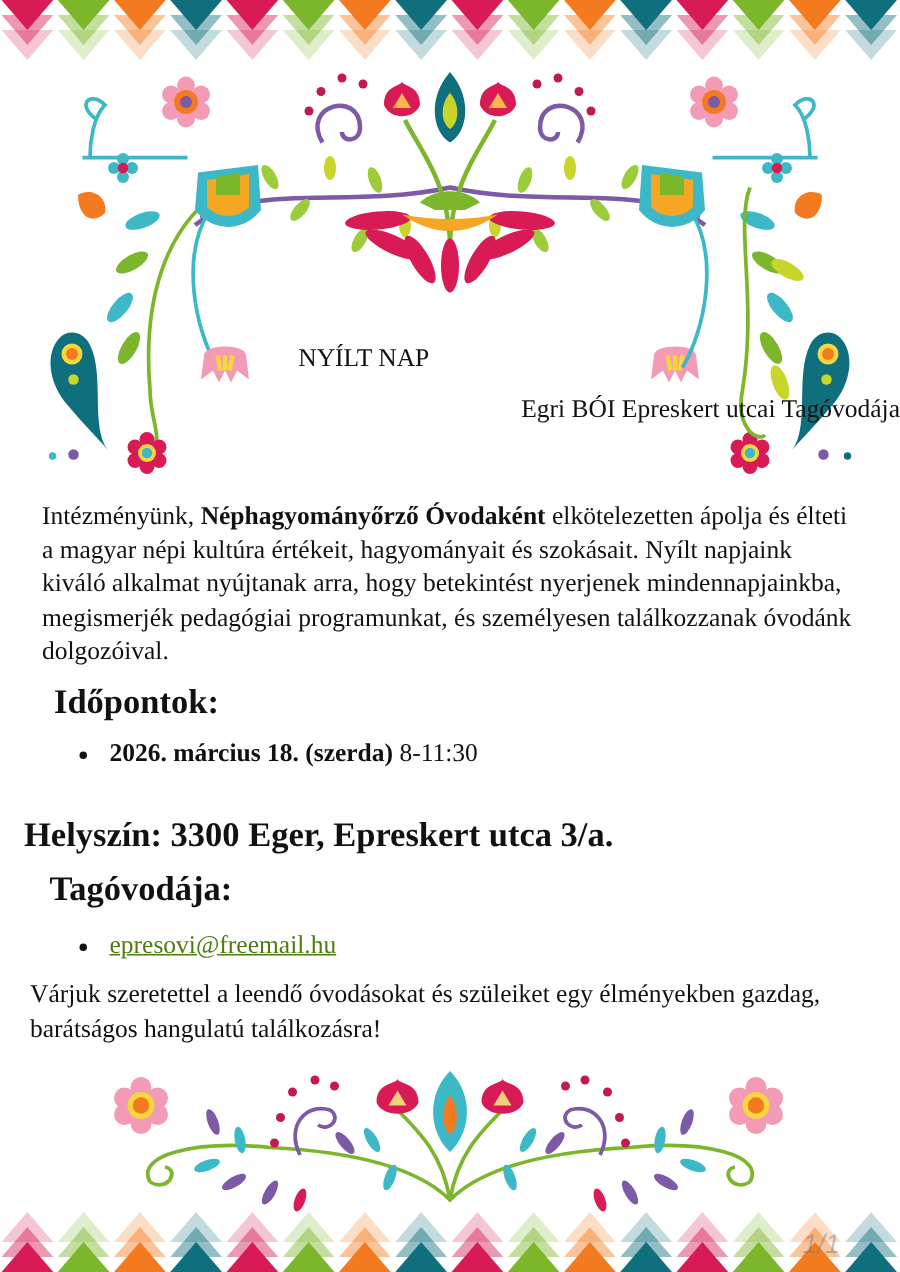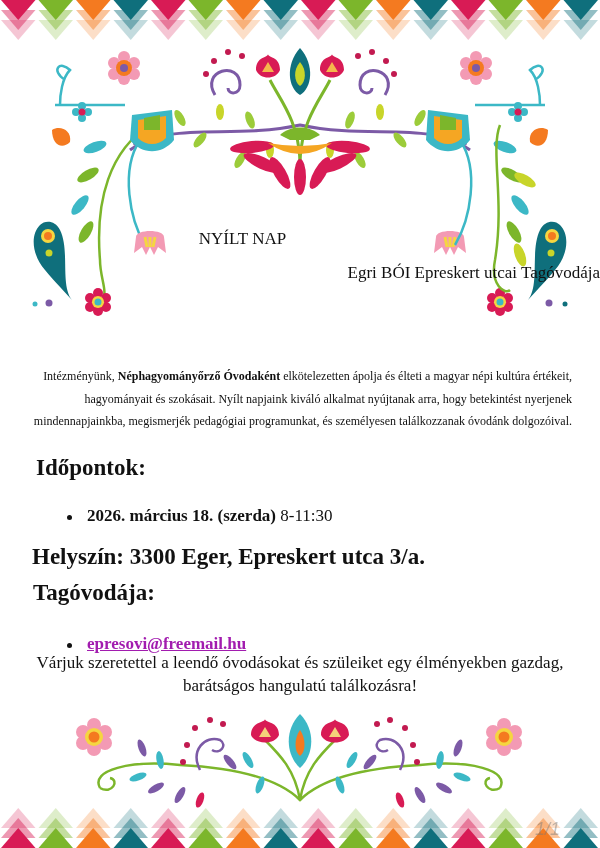--- a/index.html
+++ b/index.html
@@ -16,39 +16,39 @@
     .title {
       position: absolute; left: 0; width: 485px; top: 229px;
       text-align: center; font-size: 17px;
     }
     .subtitle {
       position: absolute; left: 0; width: 600px; top: 263px;
       text-align: right; font-size: 17px;
     }
     .intro {
       position: absolute; left: 28px; width: 544px; top: 333px;
-      text-align: right; font-size: 12px; line-height: 22.5px; margin-top: 32px;
+      text-align: left; font-size: 17px; line-height: 22.5px;
     }
     .intro b { font-weight: bold; }
     .label {
       position: absolute; font-size: 23px; font-weight: bold;
     }
     ul.list {
-      position: absolute; margin: 17px; padding: 0; list-style: none;
+      position: absolute; margin: 3px; padding: 0; list-style: none;
       font-size: 17px; line-height: 22px;
     }
     ul.list li { position: relative; padding-left: 26px; }
     ul.list li::before {
       content: ""; position: absolute; left: 6px; top: 10px;
       width: 5px; height: 5px; border-radius: 50%; background: #111;
     }
-    .email { color: #a21caf; text-decoration: underline; font-weight: bold; }
+    .email { color: #4d7c0f; text-decoration: underline; font-weight: normal; }
     .closing {
       position: absolute; left: 20px; width: 560px; top: 651px;
-      text-align: center; font-size: 17px; line-height: 23px;
+      font-size: 17px; line-height: 23px;
     }
     .pagenum {
       position: absolute; right: 40px; bottom: 8px;
       font-family: "Liberation Sans", sans-serif; font-size: 18px;
       color: rgba(120,120,120,0.45);
       font-style: italic;
     }
   </style>
 </head>
 <body>
@@ -304,21 +304,21 @@
 <div class="title">NYÍLT NAP</div>
 <div class="subtitle">Egri BÓI Epreskert utcai Tagóvodája</div>
 
 <div class="intro"><span>Intézményünk, </span><b>Néphagyományőrző Óvodaként</b><span> elkötelezetten ápolja és élteti a magyar népi kultúra értékeit, hagyományait és szokásait. Nyílt napjaink kiváló alkalmat nyújtanak arra, hogy betekintést nyerjenek mindennapjainkba, megismerjék pedagógiai programunkat, és személyesen találkozzanak óvodánk dolgozóival.</span></div>
 
 <div class="label" style="left:36px;top:455px">Időpontok:</div>
 <ul class="list" style="left:44px;top:488px">
   <li><b>2026. március 18. (szerda)</b><span> 8-11:30</span></li>
 </ul>
 
-<div class="label" style="left:32px;top:544px">Helyszín: 3300 Eger, Epreskert utca 3/a.</div>
+<div class="label" style="left:16px;top:544px">Helyszín: 3300 Eger, Epreskert utca 3/a.</div>
 <div class="label" style="left:33px;top:580px">Tagóvodája:</div>
 <ul class="list" style="left:44px;top:616px">
   <li><a class="email">epresovi@freemail.hu</a></li>
 </ul>
 
 <div class="closing">Várjuk szeretettel a leendő óvodásokat és szüleiket egy élményekben gazdag, barátságos hangulatú találkozásra!</div>
 
 <svg class="deco" style="left:60px;top:700px" width="480" height="110" viewBox="0 0 480 110">
   <path d="M40 88 C 30 70, 70 60, 120 65 C 180 68, 220 80, 240 100 C 260 80, 300 68, 360 65 C 410 60, 450 70, 440 88" fill="none" stroke="#7cb62b" stroke-width="2.5"></path>
   <path d="M40 88 C 52 95, 60 80, 50 78" fill="none" stroke="#7cb62b" stroke-width="2.5"></path>

